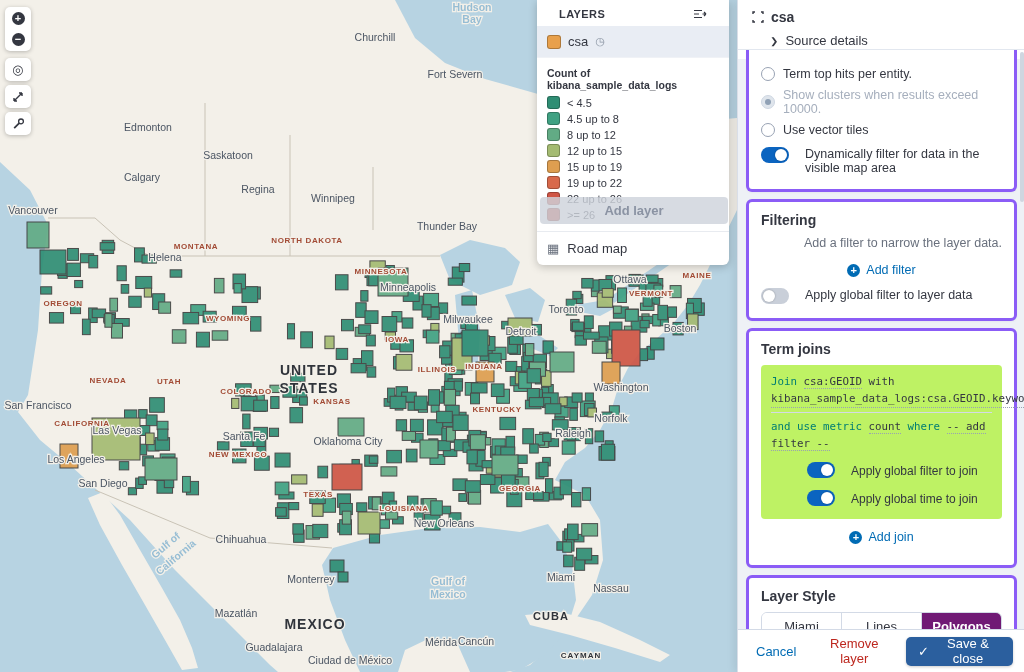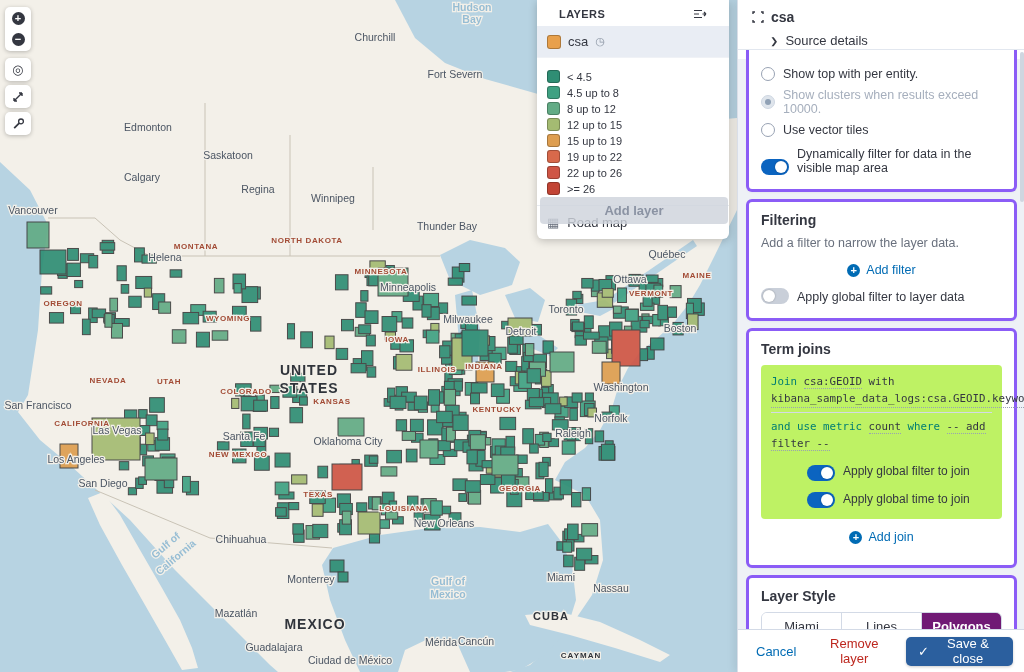--- a/index.html
+++ b/index.html
@@ -37,28 +37,28 @@
   .chev{color:#343741;font-size:10px;transform:scale(1,.9);}
   .set-scroll{position:absolute;top:49px;bottom:43px;left:0;right:0;overflow:hidden;border-top:1px solid #e2e7ef;}
   .card{background:#fff;border:3px solid #8b5cf6;border-radius:6px;margin:7px 8px;padding:10px 12px;box-shadow:0 1px 2px rgba(30,40,60,.04);}
   .card.first{margin-top:0;border-radius:0 0 6px 6px;border-top:none;}
   .card h3{margin:0 0 8px;font-size:14px;}
   .radio-row{display:flex;align-items:center;gap:8px;margin:7px 0;font-size:12.5px;}
   .radio{width:14px;height:14px;border-radius:50%;border:1px solid #98a2b3;background:#fff;flex:0 0 auto;box-sizing:border-box;}
   .radio.checked-disabled{border:1px solid #cfd7e2;background:#dfe5ec;position:relative;}
   .radio.checked-disabled::after{content:"";position:absolute;left:3px;top:3px;width:6px;height:6px;border-radius:50%;background:#90a1b5;}
   .muted{color:#a6afbd;}
-  .toggle-row{display:flex;align-items:flex-end;gap:8px;margin:10px 0 4px;font-size:12.5px;}
+  .toggle-row{display:flex;align-items:flex-start;gap:16px;margin:10px 0 4px;font-size:12.5px;}
   .toggle{width:28px;height:16px;border-radius:9px;position:relative;flex:0 0 auto;}
   .toggle .knob{position:absolute;top:2px;width:12px;height:12px;border-radius:50%;background:#fff;box-shadow:0 0 2px rgba(0,0,0,.3);}
   .toggle.on{background:#0b64c0;}
   .toggle.on .knob{right:2px;}
   .toggle.off{background:#c9cfd9;}
   .toggle.off .knob{left:2px;}
-  .center-note{text-align:left;color:#69707d;font-size:12.5px;margin:6px 0 12px;}
+  .center-note{text-align:right;color:#69707d;font-size:12.5px;margin:6px 0 12px;}
   .link-btn{display:flex;align-items:center;justify-content:center;gap:6px;color:#006BB4;font-size:12.5px;margin:4px 0 10px;cursor:pointer;background:none;border:none;font-family:inherit;width:100%;}
   .plus-ic{width:13px;height:13px;border-radius:50%;background:#006BB4;color:#fff;font-size:11px;line-height:13px;text-align:center;font-weight:bold;}
   .join-box{background:#bef264;border-radius:4px;padding:9px 10px;font-family:"DejaVu Sans Mono",monospace;font-size:10.8px;line-height:1.55;}
   .kw{color:#017D73;}
   .val{color:#343741;border-bottom:1px dotted #98a2b3;}
   .join-div{border-bottom:1px solid #d3dae6;margin:4px 0 6px;}
   .join-box .toggle-row{font-size:12px;font-family:"Liberation Sans",sans-serif;margin:9px 0 2px;padding-left:36px;}
   .btn-group{display:flex;border:1px solid #d3dae6;border-radius:6px;overflow:hidden;margin:4px 0 12px;}
   .btn-seg{flex:1;text-align:center;padding:6px 0;font-size:13px;background:#fff;color:#343741;border-right:1px solid #d3dae6;cursor:pointer;}
   .btn-seg:last-child{border-right:none;}
@@ -638,20 +638,21 @@
       <svg width="14" height="12">
           <path d="M1 2.5h8 M1 6h5 M1 9.5h8 M9.5 6h3.5 M13 6l-2-2 M13 6l-2 2" stroke="#343741" stroke-width="1.2" fill="none"></path>
         </svg>
     </div>
     <div class="lp-sel">
       <span class="swatch" id="csa-swatch" style="background: rgb(232, 160, 76);"></span>
       <span class="lp-sel-name">csa</span>
       <span class="clock">◷</span>
     </div>
     <div class="lp-legend">
+      <div class="lp-legend-title">Count of kibana_sample_data_logs</div>
       <div class="legend-row">
           <span class="swatch lg-sw" style="background: rgb(47, 142, 116);"></span>
           <span>&lt; 4.5</span>
         </div>
       <div class="legend-row">
           <span class="swatch lg-sw" style="background: rgb(63, 161, 130);"></span>
           <span>4.5 up to 8</span>
         </div>
       <div class="legend-row">
           <span class="swatch lg-sw" style="background: rgb(98, 171, 133);"></span>
@@ -697,21 +698,21 @@
         <span class="chev">❯</span>
         <span>Source details</span>
       </div>
     </div>
 
     <div class="set-scroll">
 
       <div class="card first">
         <div class="radio-row">
           <span class="radio"></span>
-          <span>Show top with per entity.</span>
+          <span>Term top hits per entity.</span>
         </div>
         <div class="radio-row">
           <span class="radio checked-disabled"></span>
           <span class="muted">Show clusters when results exceed 10000.</span>
         </div>
         <div class="radio-row">
           <span class="radio"></span>
           <span>Use vector tiles</span>
         </div>
         <div class="toggle-row">

